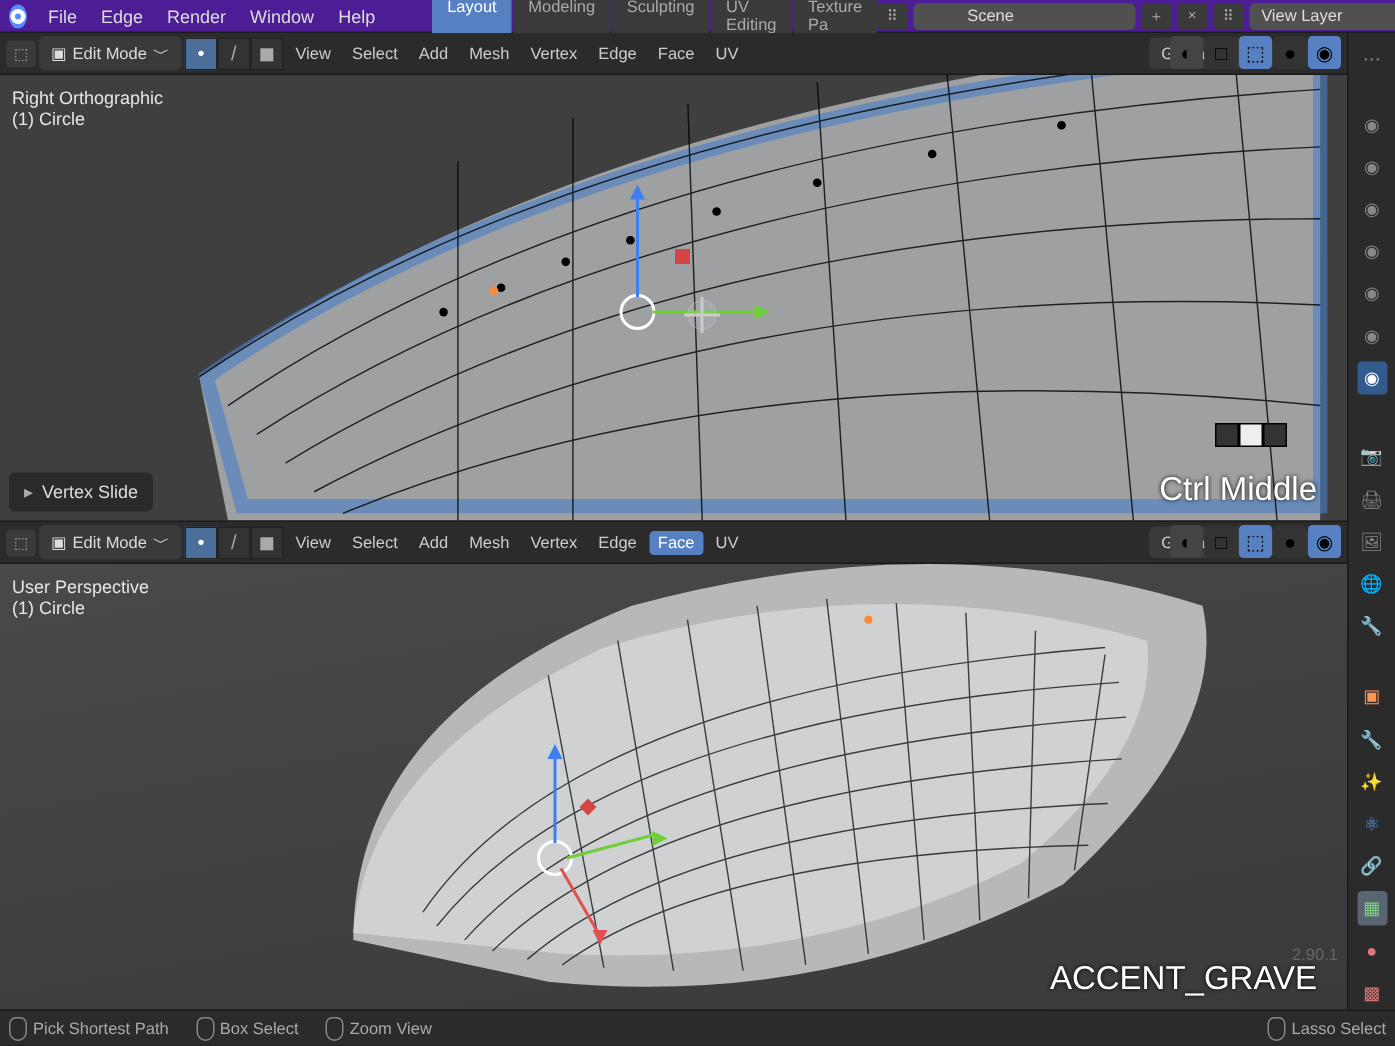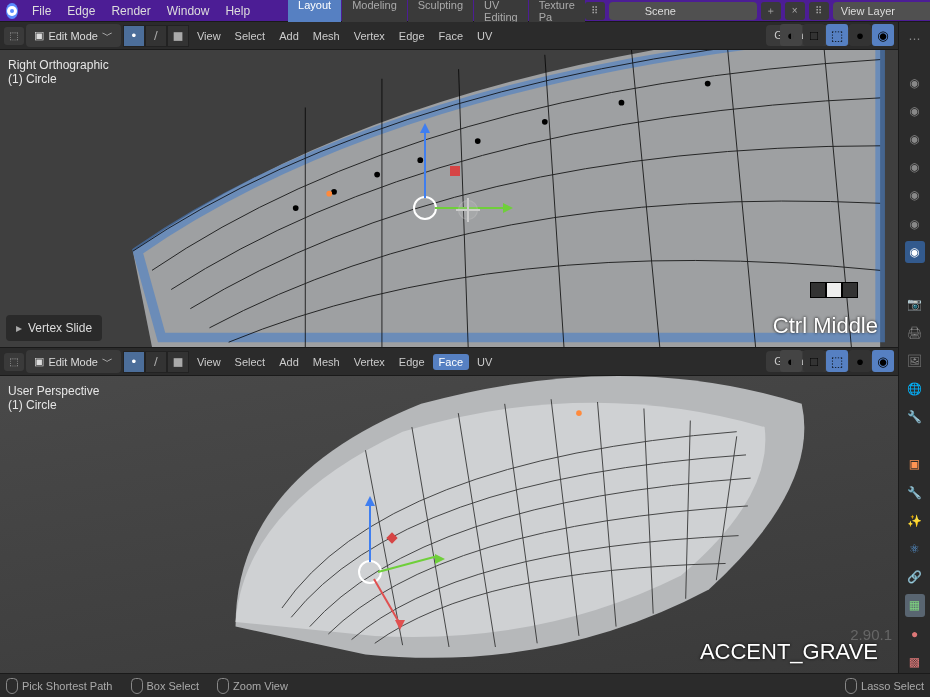--- a/index.html
+++ b/index.html
@@ -35,21 +35,21 @@
 .mesh-bg { position:absolute; inset:28px 0 0 0; overflow:hidden; }
 .mesh-bg svg { width:100%; height:100%; }
 .shade-btns { position:absolute; top:2px; right:4px; display:flex; gap:1px; z-index:11; }
 .shade-btns button { width:22px; height:22px; border:none; background:#333; cursor:pointer; border-radius:3px; }
 .shade-btns button.active { background:#5680c2; }
 .side-tab { width:20px; height:24px; display:flex; align-items:center; justify-content:center; cursor:pointer; color:#888; border-radius:3px; }
 .side-tab.active { background:#596571; color:#eee; }
 .status-bar { position:absolute; bottom:0; left:0; right:0; height:24px; background:#2b2b2b; border-top:1px solid #1a1a1a; display:flex; align-items:center; padding:0 6px; font-size:11px; color:#aaa; gap:18px; }
 .status-item { display:flex; align-items:center; gap:4px; }
 .mouse-ico { width:12px; height:16px; border:1px solid #888; border-radius:6px 6px 8px 8px; }
-.version-tag { position:absolute; bottom:30px; right:6px; color:#666; font-size:15px; }
+.version-tag { position:absolute; bottom:30px; right:6px; color:#666; font-size:11px; }
 .watermark { position:absolute; bottom:36px; right:50px; color:#aaa; font-size:18px; opacity:.6; font-weight:600; z-index:7; }
 .watermark::before{ content:""; display:inline-block; width:26px; height:26px; border:3px solid #aaa; border-radius:4px; transform:rotate(45deg); margin-right:8px; vertical-align:middle; }
 .cursor-cross { position:absolute; width:24px; height:24px; z-index:9; }
 .cursor-cross::before,.cursor-cross::after { content:""; position:absolute; background:#ccc; }
 .cursor-cross::before { left:11px; top:0; width:2px; height:24px; }
 .cursor-cross::after { top:11px; left:0; height:2px; width:24px; }
 .cursor-cross .ring { position:absolute; left:2px; top:2px; width:20px; height:20px; border:1px solid rgba(200,200,200,.3); background:rgba(200,200,200,.2); border-radius:50%; }
 .vtx-color-swatch { position:absolute; top:260px; right:40px; display:flex; z-index:5; }
 .vtx-color-swatch div { width:16px; height:16px; border:1px solid #000; }
 </style>

